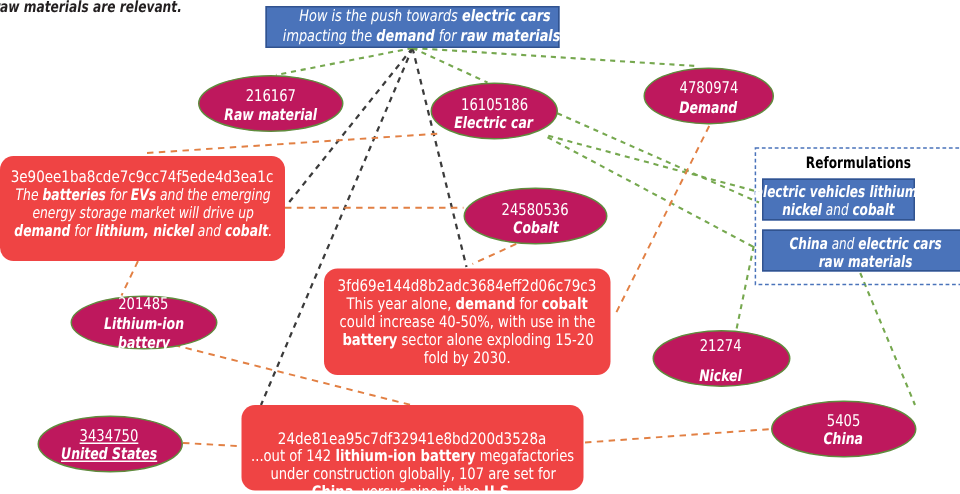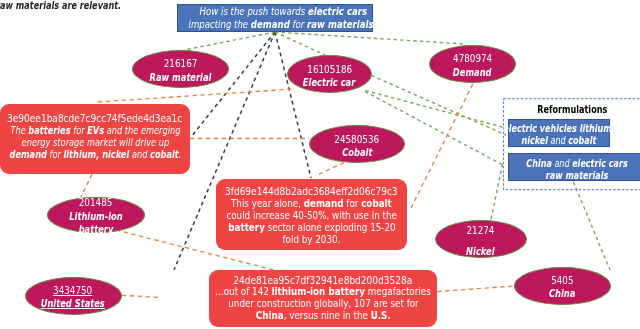--- a/index.html
+++ b/index.html
@@ -120,21 +120,21 @@
         <span class="pt">energy&nbsp;storage&nbsp;market&nbsp;will&nbsp;drive&nbsp;up</span>
         <span class="pt"><b>demand</b>&nbsp;for&nbsp;<b>lithium,&nbsp;nickel</b>&nbsp;and&nbsp;<b>cobalt</b>.</span>
       </div>
       <div class="pbox" style="left: 215.6px; top: 178.5px; width: 191.9px; height: 71px; justify-content: center; padding-top: 4.1px;">
         <span class="ph">3fd69e144d8b2adc3684eff2d06c79c3</span>
         <span class="pt">This&nbsp;year&nbsp;alone,&nbsp;<b>demand</b>&nbsp;for&nbsp;<b>cobalt</b></span>
         <span class="pt">could&nbsp;increase&nbsp;40-50%,&nbsp;with&nbsp;use&nbsp;in&nbsp;the</span>
         <span class="pt"><b>battery</b>&nbsp;sector&nbsp;alone&nbsp;exploding&nbsp;15-20</span>
         <span class="pt">fold&nbsp;by&nbsp;2030.</span>
       </div>
-      <div class="pbox" style="left: 161px; top: 269.5px; width: 228.1px; height: 57.8px; justify-content: flex-start; padding-top: 5px; margin-left: 48px;">
+      <div class="pbox" style="left: 161px; top: 269.5px; width: 228.1px; height: 57.8px; justify-content: flex-start; padding-top: 18px;">
         <span class="ph">24de81ea95c7df32941e8bd200d3528a</span>
         <span class="pt">...out&nbsp;of&nbsp;142&nbsp;<b>lithium-ion&nbsp;battery</b>&nbsp;megafactories</span>
         <span class="pt">under&nbsp;construction&nbsp;globally,&nbsp;107&nbsp;are&nbsp;set&nbsp;for</span>
         <span class="pt"><b>China</b>,&nbsp;versus&nbsp;nine&nbsp;in&nbsp;the&nbsp;<b>U.S.</b></span>
       </div>
       <div class="reftitle" style="left: 507.8px; top: 102.5px; width: 128.5px;">Reformulations</div>
       <div class="refbox" style="left: 507.8px; top: 118.5px; width: 102px; height: 28.1px;">
         <div class="reftext">
           <span class="ln"><b>electric&nbsp;vehicles&nbsp;lithium,</b></span>
           <span class="ln"><b>nickel</b>&nbsp;and&nbsp;<b>cobalt</b></span>

